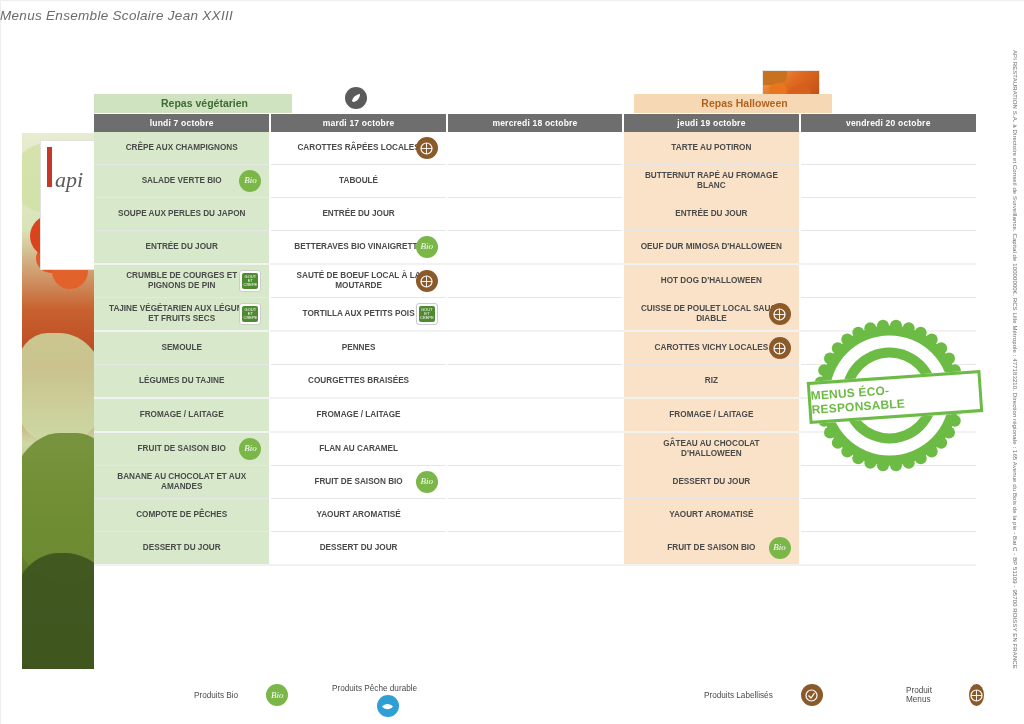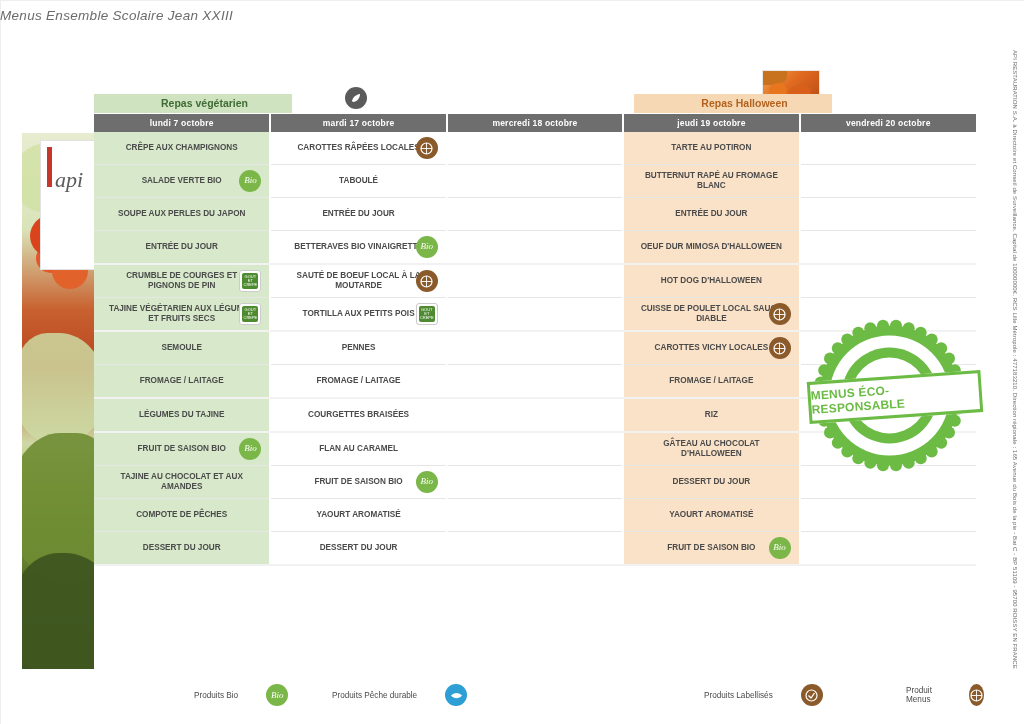--- a/index.html
+++ b/index.html
@@ -144,21 +144,21 @@
   
   .legend{
     position:absolute;left:94px;top:684px;width:890px;height:26px;
   }
   .legend-item{
     position:absolute;display:flex;align-items:center;gap:2px;
     font-size:8.2px;color:#4a4a4a;
   }
   .legend-item .badge{position:static;transform:none;}
   .li1{left:100px;}
-  .li2{left:238px;}
+  .li2{left:238px;flex-direction:column;}
   .li3{left:610px;}
   .li4{left:812px;}
 
   
   .page-border{
     position:absolute;left:0;top:0;width:1023px;height:723px;
     border:1px solid #eeeeee;pointer-events:none;
   }
 </style>
 </head>
@@ -279,42 +279,42 @@
           <td class="plain"><span></span></td>
           <td class="hal"><span>CAROTTES VICHY LOCALES</span><span class="badge local">
               <svg width="13" height="13" viewBox="0 0 13 13">
                 <circle cx="6.5" cy="6.5" r="5.5" fill="none" stroke="#ffffff" stroke-width="1.2"></circle>
                 <path d="M6.5 1 L6.5 12 M1 6.5 L12 6.5" stroke="#ffffff" stroke-width=".9"></path>
               </svg>
             </span></td>
           <td class="plain"><span></span></td>
         </tr>
         <tr class="sep">
+          <td class="veg"><span>LÉGUMES DU TAJINE</span></td>
+          <td class="plain"><span>COURGETTES BRAISÉES</span></td>
+          <td class="plain"><span></span></td>
+          <td class="hal"><span>RIZ</span></td>
+          <td class="plain"><span></span></td>
+        </tr>
+        <tr class="sep">
           <td class="veg"><span>FROMAGE / LAITAGE</span></td>
           <td class="plain"><span>FROMAGE / LAITAGE</span></td>
           <td class="plain"><span></span></td>
           <td class="hal"><span>FROMAGE / LAITAGE</span></td>
           <td class="plain"><span></span></td>
         </tr>
-        <tr class="sep">
-          <td class="veg"><span>LÉGUMES DU TAJINE</span></td>
-          <td class="plain"><span>COURGETTES BRAISÉES</span></td>
-          <td class="plain"><span></span></td>
-          <td class="hal"><span>RIZ</span></td>
-          <td class="plain"><span></span></td>
-        </tr>
         <tr>
           <td class="veg"><span>FRUIT DE SAISON BIO</span><span class="badge bio">Bio</span></td>
           <td class="plain"><span>FLAN AU CARAMEL</span></td>
           <td class="plain"><span></span></td>
           <td class="hal"><span>GÂTEAU AU CHOCOLAT D'HALLOWEEN</span></td>
           <td class="plain"><span></span></td>
         </tr>
         <tr>
-          <td class="veg"><span>TAJINE AU CHOCOLAT ET AUX AMANDES</span></td>
+          <td class="veg"><span>BANANE AU CHOCOLAT ET AUX AMANDES</span></td>
           <td class="plain"><span>FRUIT DE SAISON BIO</span><span class="badge bio">Bio</span></td>
           <td class="plain"><span></span></td>
           <td class="hal"><span>DESSERT DU JOUR</span></td>
           <td class="plain"><span></span></td>
         </tr>
         <tr>
           <td class="veg"><span>COMPOTE DE PÊCHES</span></td>
           <td class="plain"><span>YAOURT AROMATISÉ</span></td>
           <td class="plain"><span></span></td>
           <td class="hal"><span>YAOURT AROMATISÉ</span></td>

